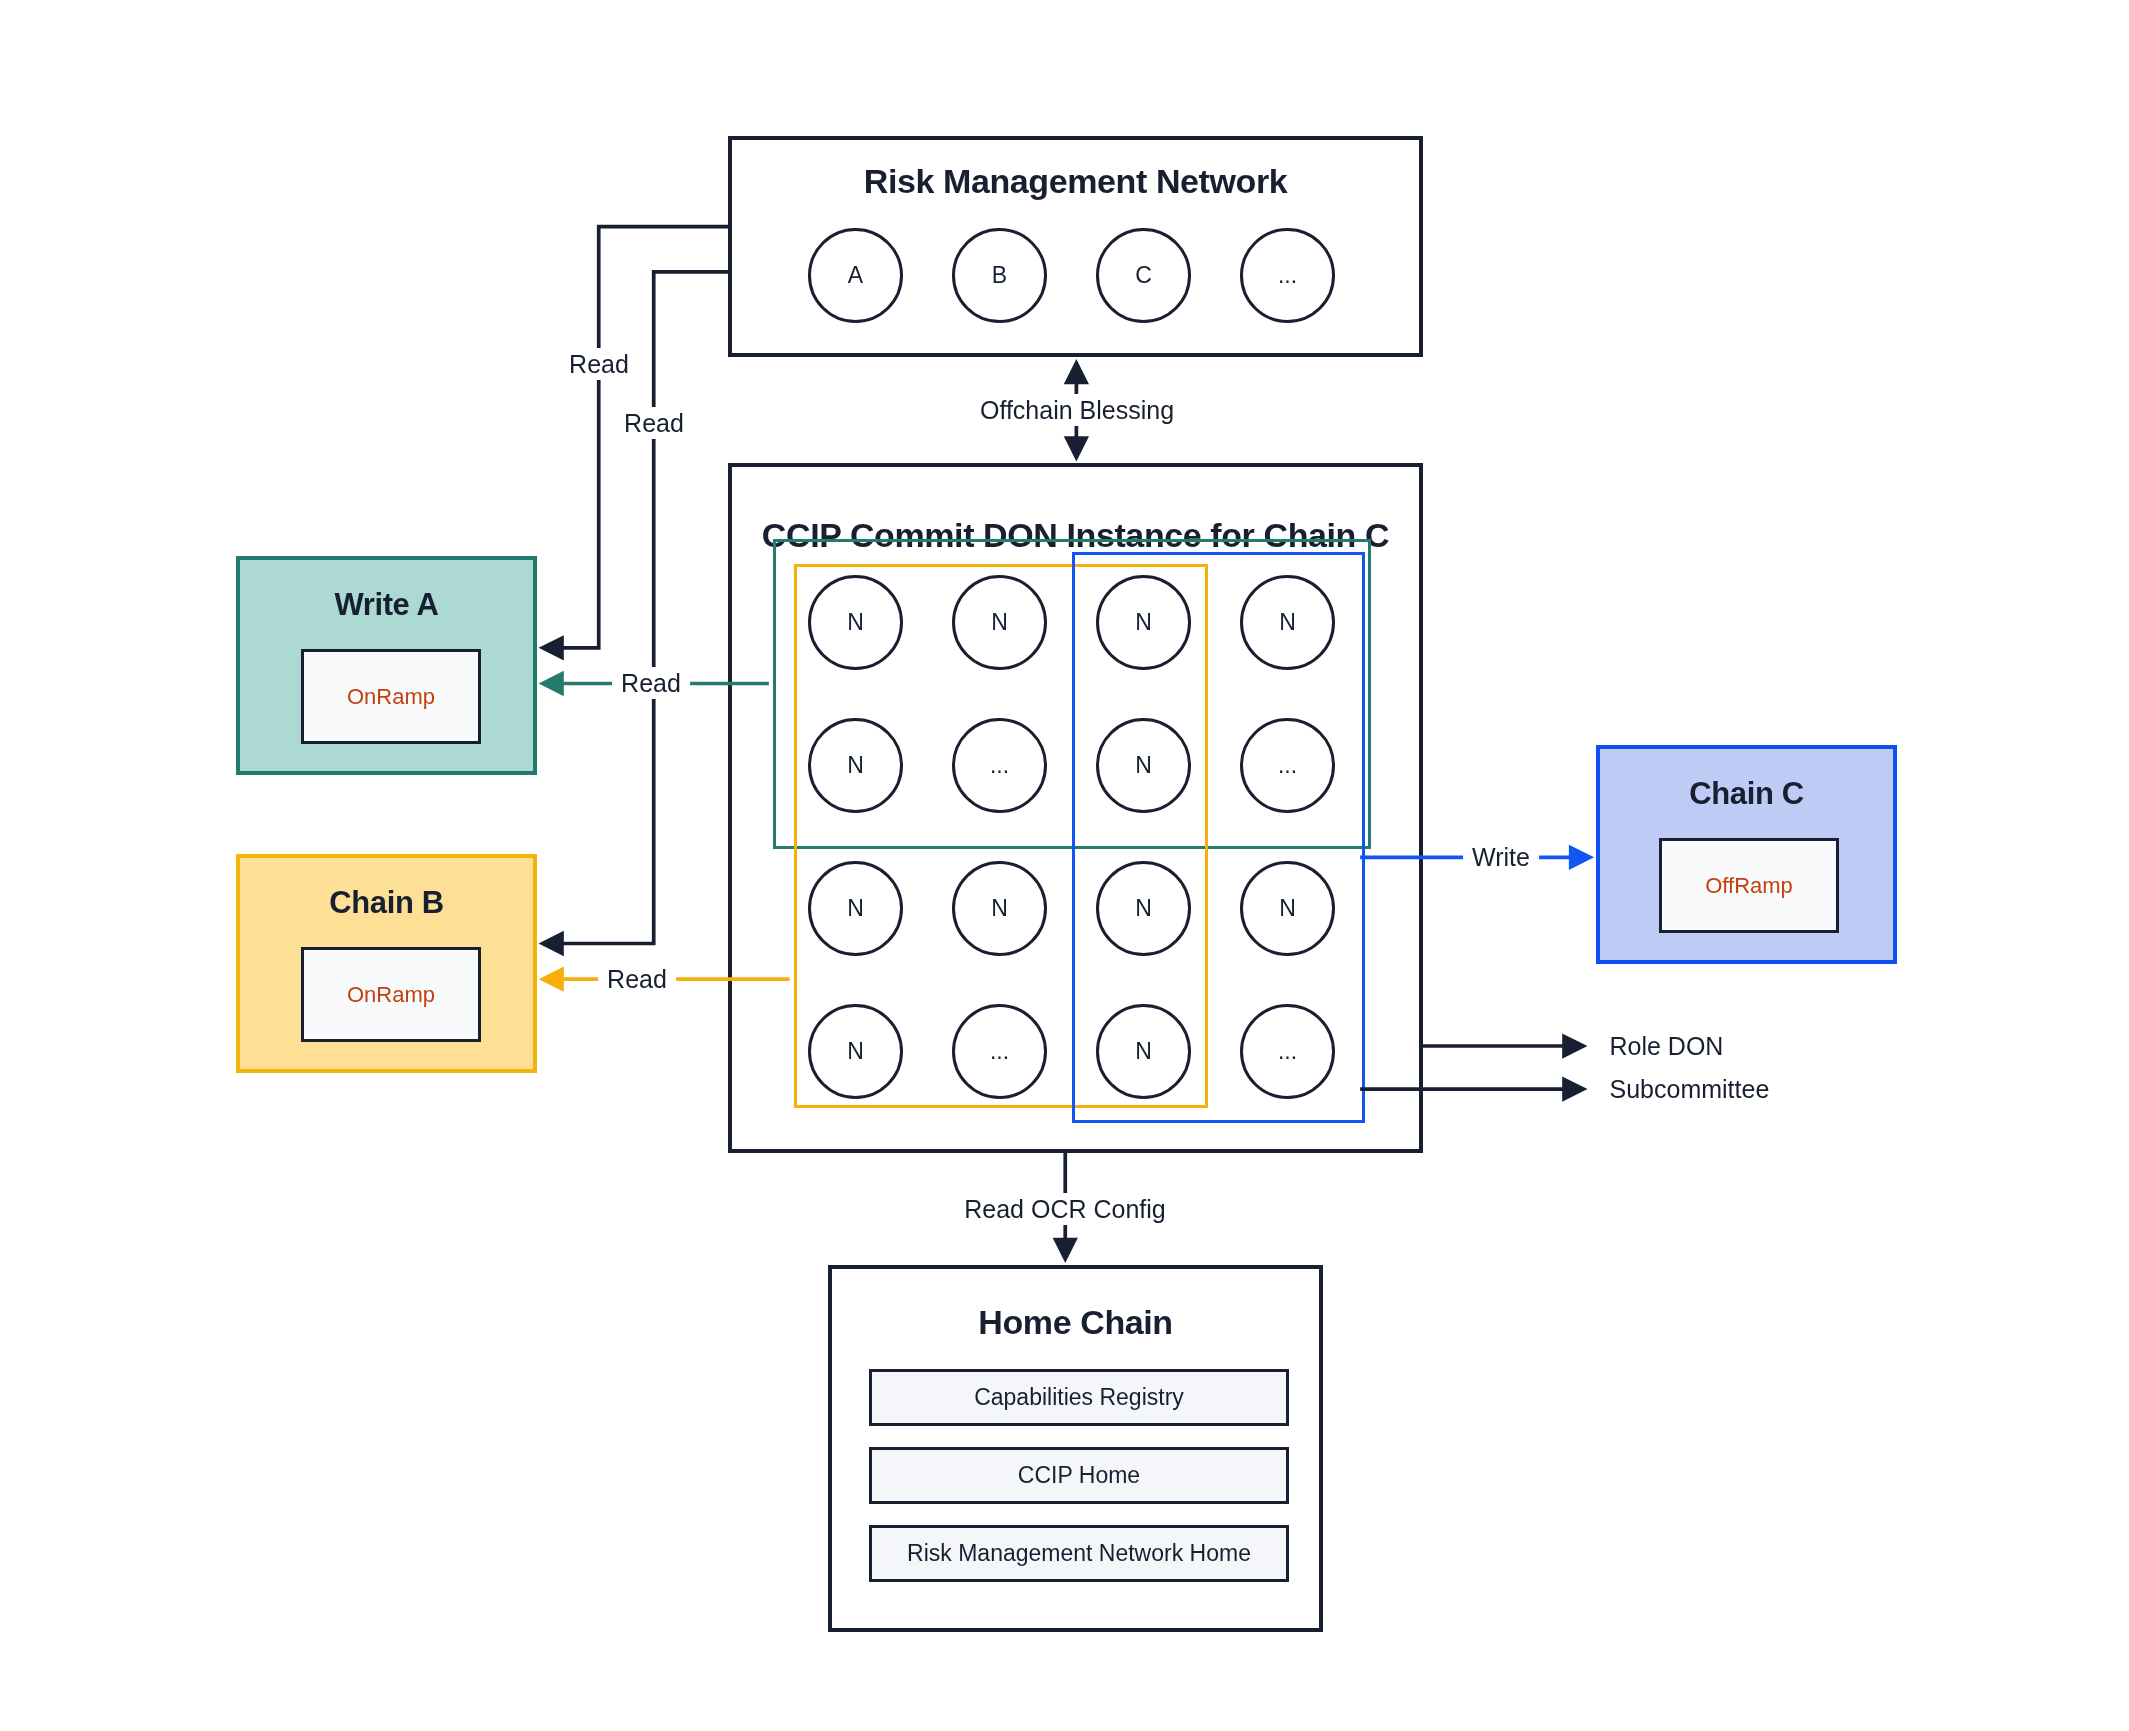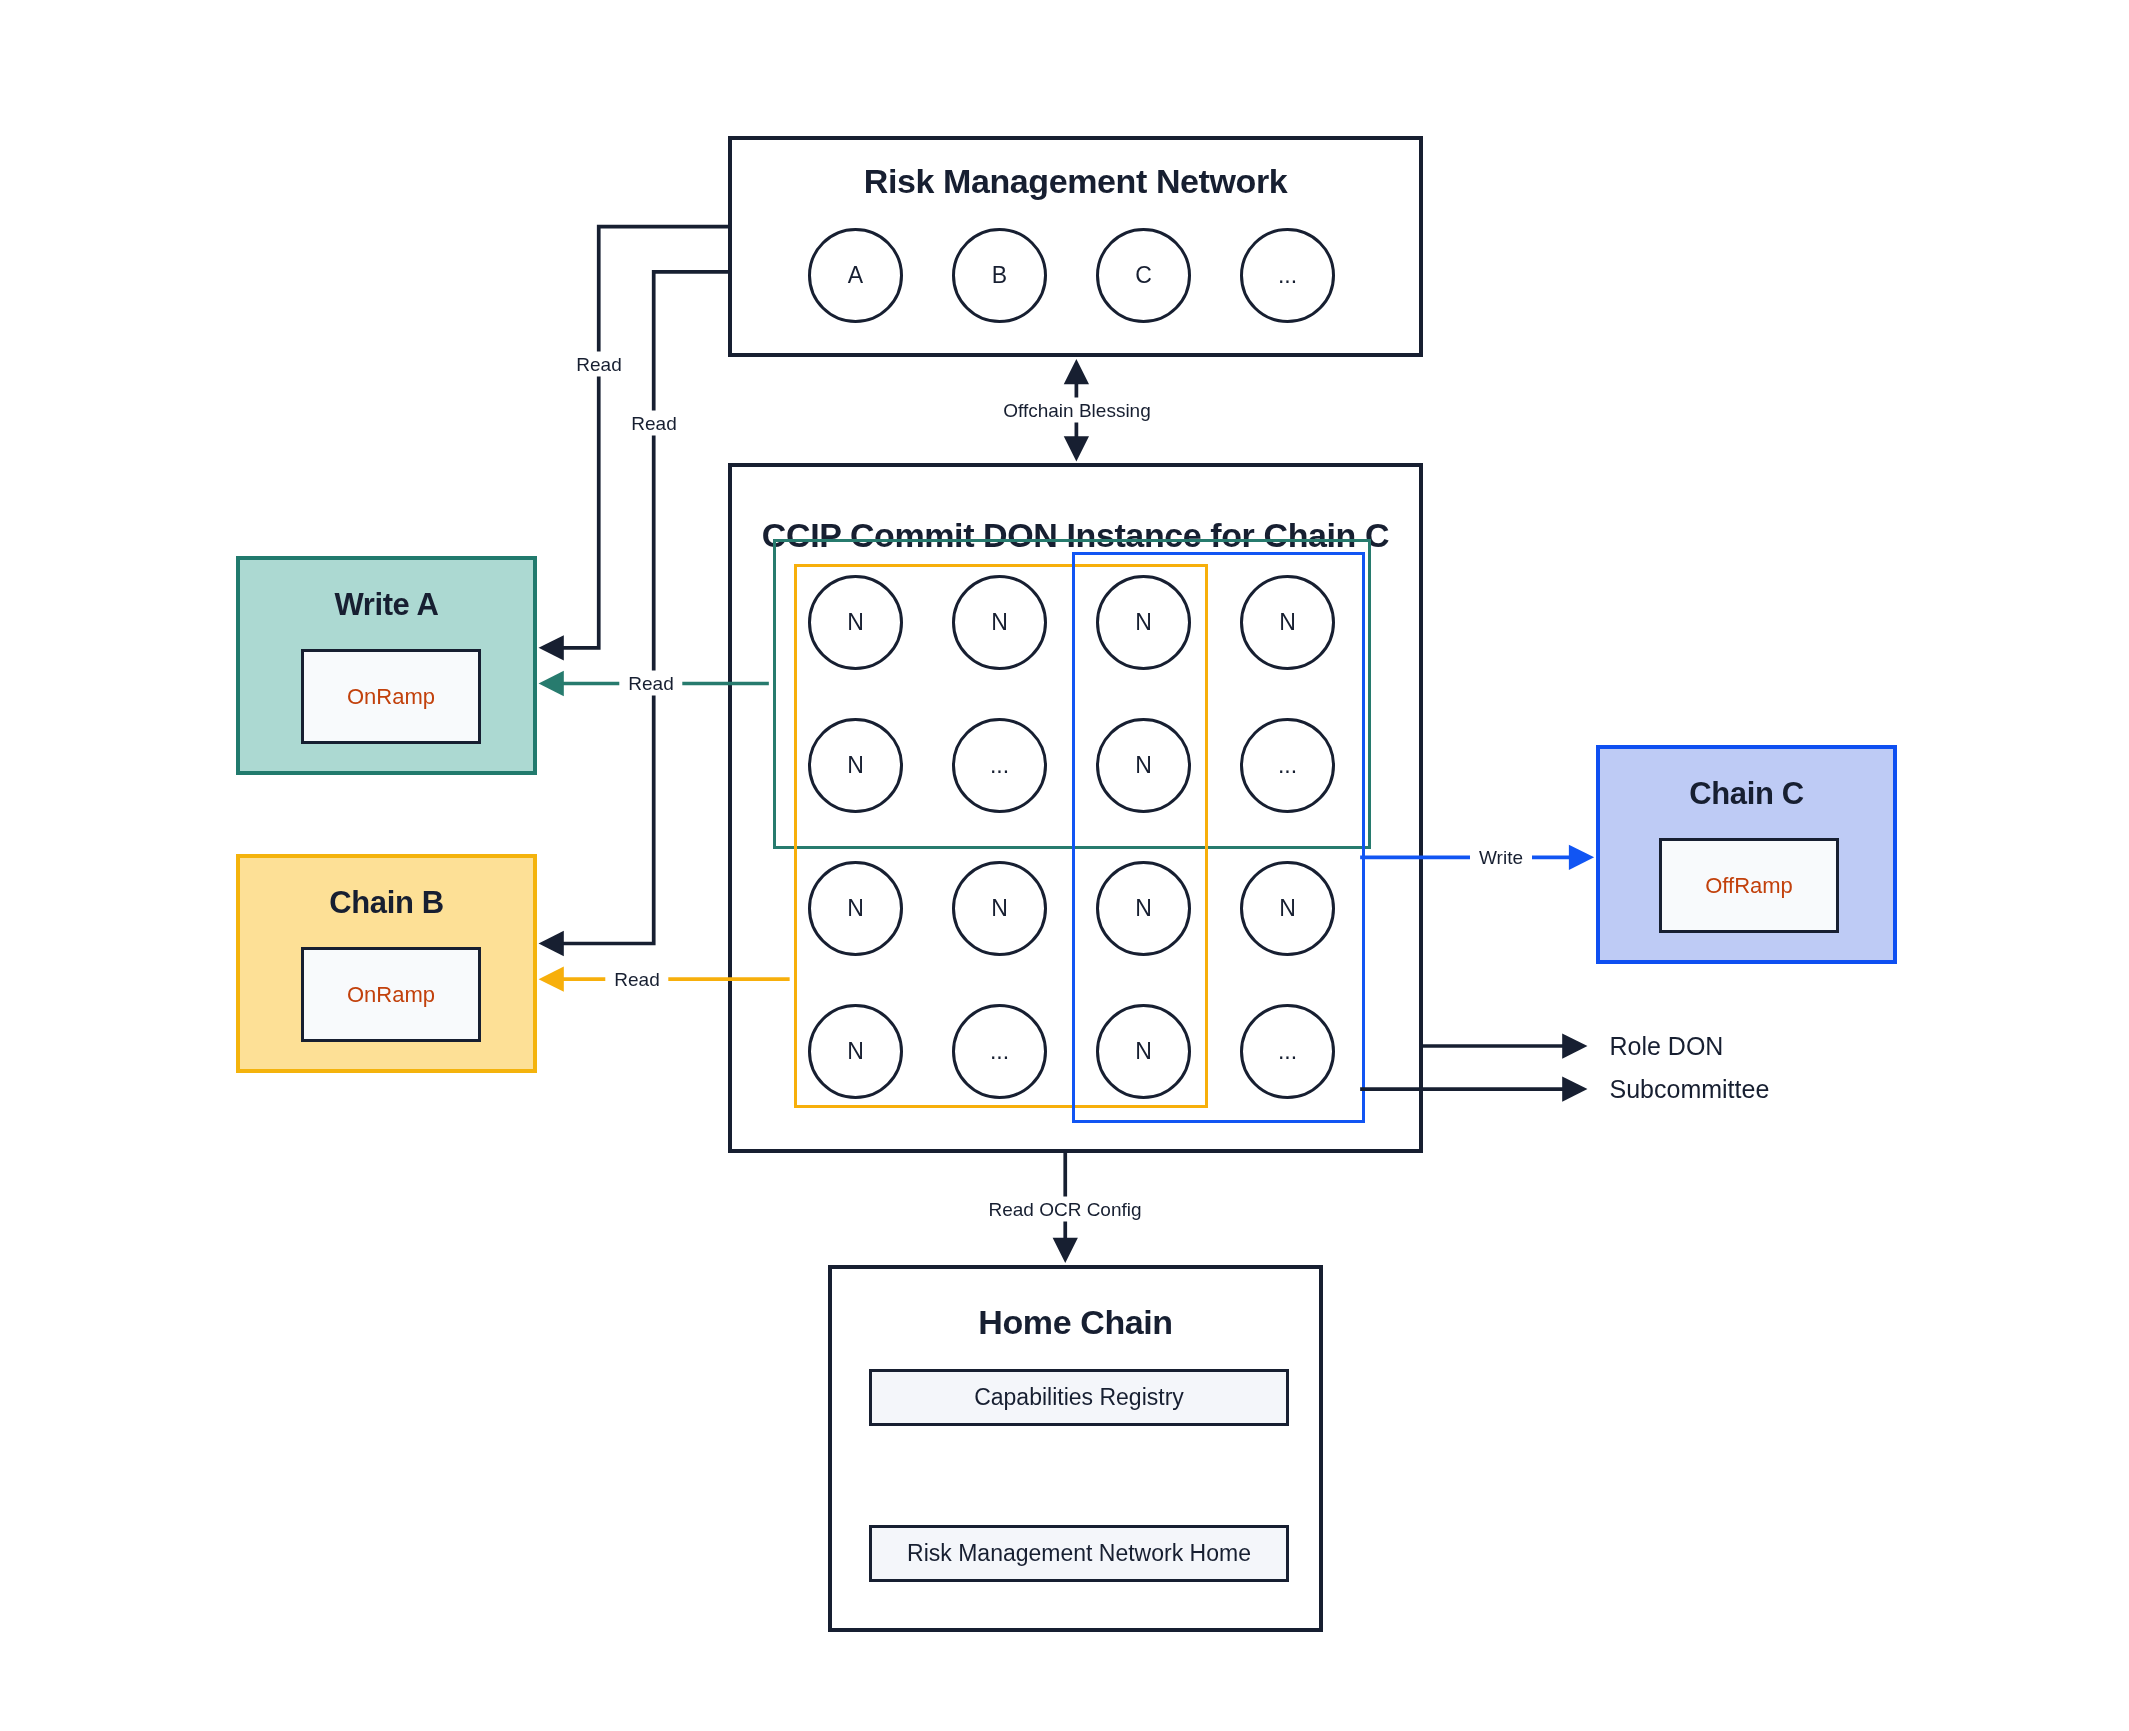--- a/index.html
+++ b/index.html
@@ -17,21 +17,21 @@
         display:flex;align-items:center;justify-content:center;font-size:23px;color:#171F31;}
   .node{position:absolute;box-sizing:border-box;width:95px;height:95px;border-radius:50%;
         border:3px solid #171F31;background:#ffffff;display:flex;align-items:center;justify-content:center;
         font-size:23px;color:#171F31;}
   .subrect{position:absolute;box-sizing:border-box;background:transparent;}
   .subrect.teal{border:3.7px solid #277B6E;}
   .subrect.yellow{border:3.7px solid #F7AF0B;}
   .subrect.blue{border:3.7px solid #1155F3;}
   svg.wires{position:absolute;left:0;top:0;pointer-events:none;}
   .wire-label{position:absolute;transform:translate(-50%,-50%);background:#ffffff;
-        padding:1.5px 9px;font-size:19px;color:#171F31;white-space:nowrap;}
+        padding:1.5px 9px;font-size:25px;color:#171F31;white-space:nowrap;}
   .side-label{position:absolute;transform:translate(0,-50%);background:#ffffff;
         padding:1.5px 4.5px;font-size:25px;color:#171F31;white-space:nowrap;}
 </style>
 </head>
 <body>
 
 <div class="stage">
 
   <div class="box" style="left:728px;top:136px;width:695px;height:221px;padding-left:9px;">
     <div class="box-title" style="top:22px;">Risk Management Network</div>
@@ -127,20 +127,23 @@
     <div class="chain-title" style="top:27px;">Chain C</div>
     <div class="ramp" style="left:59px;top:89px;width:180px;height:95px;">
         <span>OffRamp</span>
       </div>
   </div>
 
   <div class="box" style="left:828px;top:1265px;width:495px;height:367px;">
     <div class="box-title" style="top:34px;">Home Chain</div>
     <div class="home-item" style="left:37px;top:100px;width:420px;height:57px;">
         <span>Capabilities Registry</span>
+      </div>
+    <div class="home-item" style="left:37px;top:178px;width:420px;height:57px;">
+        <span>CCIP Home</span>
       </div>
     <div class="home-item" style="left:37px;top:256px;width:420px;height:57px;">
         <span>Risk Management Network Home</span>
       </div>
   </div>
 
   <svg class="wires" width="2129" height="1731" viewBox="0 0 2866 2330">
 
     <g stroke="#171F31" stroke-width="5" fill="#171F31">
       <polyline points="980,305 806,305 806,872 757,872" fill="none"></polyline>

